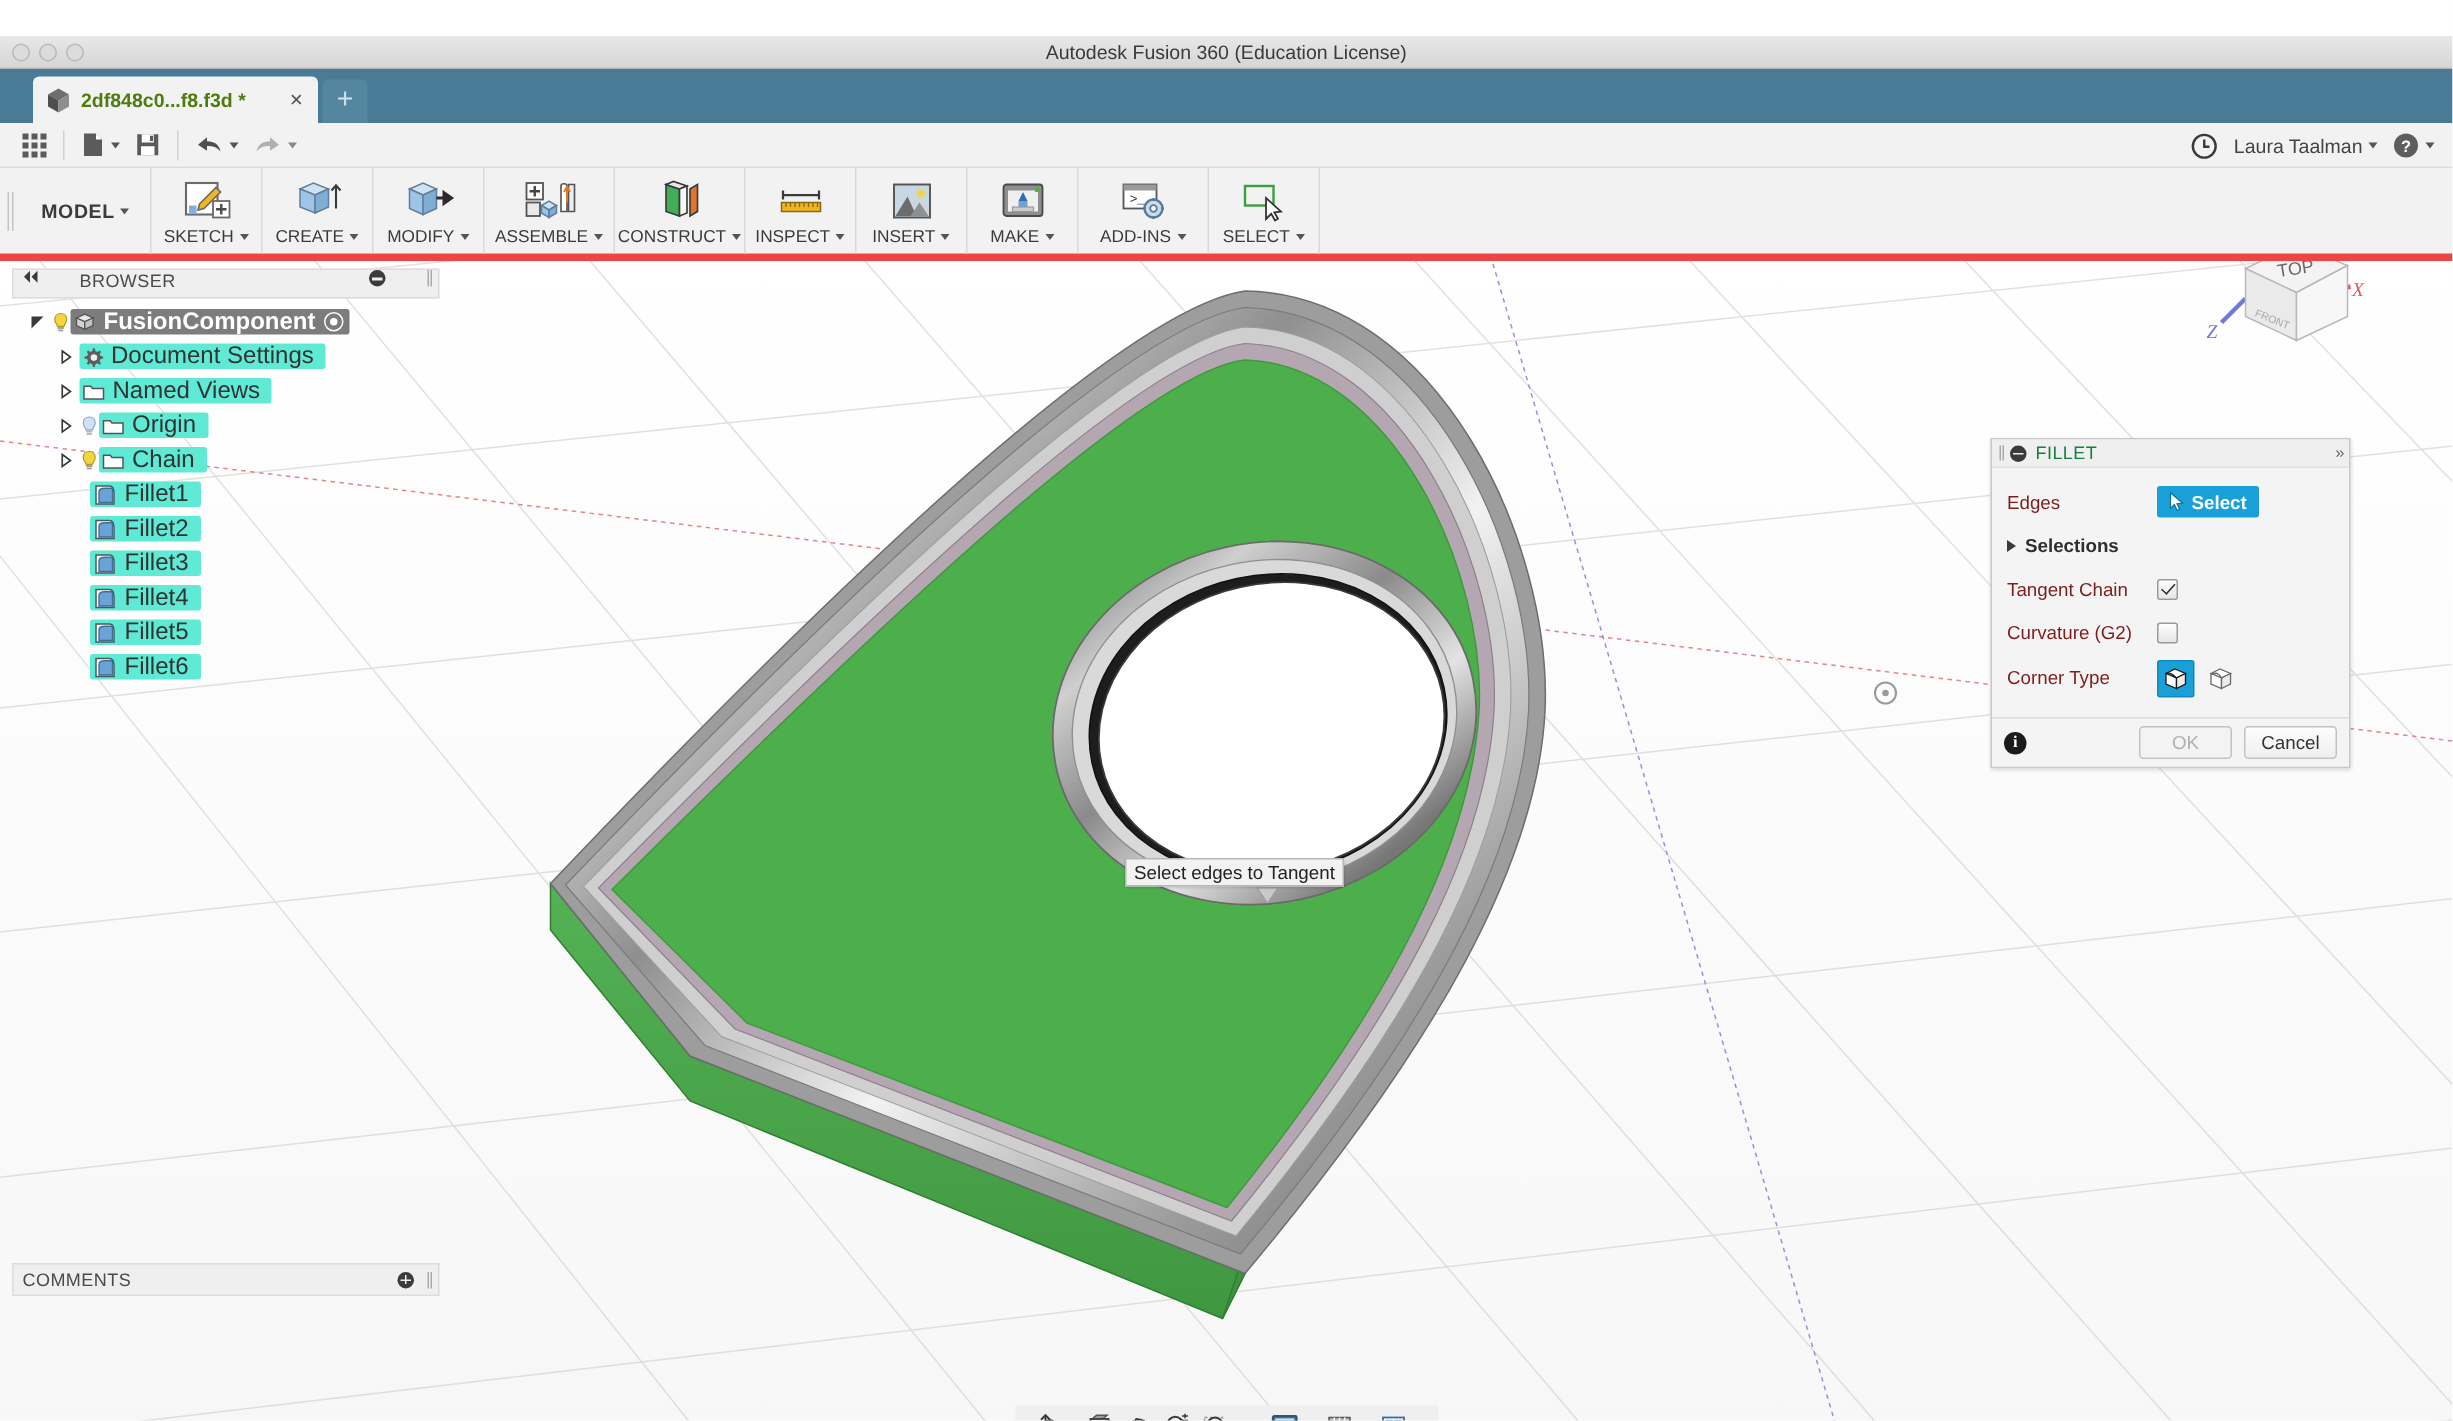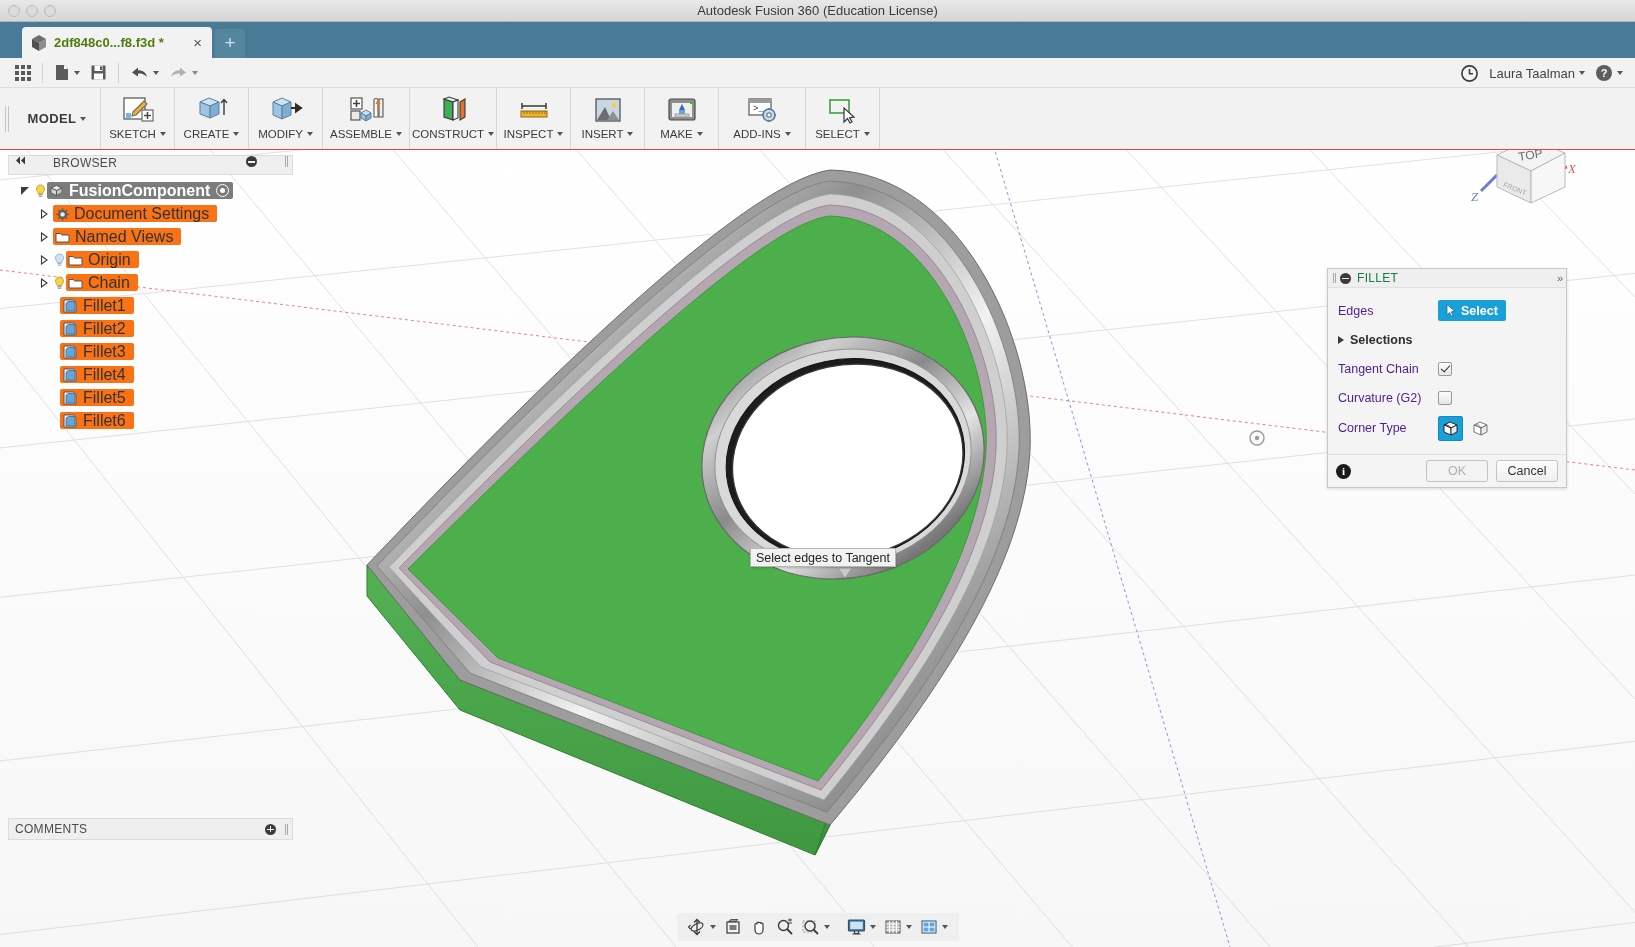--- a/index.html
+++ b/index.html
@@ -3,21 +3,21 @@
 <meta charset="utf-8">
 <style>
   * { box-sizing: border-box; margin:0; padding:0; }
   html,body { width:1635px; height:947px; overflow:hidden; }
   body {
     font-family: "Liberation Sans", sans-serif;
     font-size: 13px;
     color:#333;
     background:#fff;
   }
-  #app { position:relative; width:1635px; height:848px; }
+  #app { position:relative; width:1635px; height:848px;margin-top:24px; }
 
   
   .titlebar {
     position:absolute; top:0; left:0; width:1635px; height:22px;
     background: linear-gradient(#e8e8e8,#d6d6d6);
     border-bottom:1px solid #b4b4b4;
     display:flex; align-items:center;
   }
   .traffic { position:absolute; left:8px; top:5px; display:flex; gap:6px; }
   .traffic span {
@@ -62,21 +62,21 @@
   .grid9 i { background:#5a5a5a; display:block; width:4px;height:4px;}
 
   .acct {
     position:absolute; right:0; top:58px; height:30px; display:flex; align-items:center; gap:10px; padding-right:12px;
   }
   .acct .name { font-size:13px; color:#444; }
 
   
   .ribbon {
     position:absolute; top:88px; left:0; width:1635px; height:62px;
-    background:#f2f2f2; border-bottom:1px solid #ef4444;
+    background:#f2f2f2; border-bottom:5px solid #ef4444;
     display:flex; align-items:stretch;
   }
   .ribbon .leftgrip { width:14px; display:flex; align-items:center; justify-content:center; }
   .ribbon .leftgrip i { display:block; width:1px; height:26px; background:#c4c4c4; margin:0 1px;}
   .model-menu {
     display:flex;align-items:center; justify-content:center;
     width:86px; font-size:13px; font-weight:bold; letter-spacing:.4px; color:#3b3b3b;
   }
   .rdiv { width:1px; background:#d8d8d8; }
   .ritem {
@@ -108,21 +108,21 @@
   .minus-circle:after{content:"";position:absolute;left:2px;top:5px;width:7px;height:1.5px;background:#efefef;}
   .grip2{ width:1px;height:11px;background:#aaa; box-shadow:2px 0 0 #aaa; margin-left:3px;}
 
   .tree { padding-top:4px; }
   .trow { height:23px; display:flex; align-items:center; position:relative; }
   .trow .arrow {
     width:10px;height:10px; margin-right:4px; flex:0 0 auto;
   }
   .trow .pill { display:flex;align-items:center; height:17px; padding:0 8px 0 2px; border-radius:2px; }
   .trow .pill.sel { background:#7c7c7c; color:#fff; font-weight:bold; padding-right:4px;}
-  .trow .pill.hl { background:#f97316; }
+  .trow .pill.hl { background:#5eead4; }
   .trow .nm { margin-left:5px; white-space:nowrap; font-size:16px;}
   .bulb { width:13px;height:14px; flex:0 0 auto;}
   .bulb.off svg path { fill:#cfe2f3; }
   .compicon { width:15px;height:13px;}
   .folder { width:15px;height:12px;}
   .filletico { width:16px;height:16px;}
   .radio-dot{ width:13px;height:13px;border-radius:50%;border:1.5px solid #fff; position:relative; margin-left:6px;}
   .radio-dot:after{content:"";position:absolute;left:3px;top:3px;width:5px;height:5px;border-radius:50%;background:#fff;}
 
   
@@ -147,21 +147,21 @@
   .dlg-head {
     height:19px; background:#efefef; border-bottom:1px solid #e0e0e0;
     display:flex;align-items:center; padding:0 5px; gap:6px;
   }
   .dlg-head .grip{ width:1px;height:10px;background:#a9a9a9; box-shadow:2px 0 0 #a9a9a9;}
   .dlg-head .ttl{ color:#15803d; font-size:12px; letter-spacing:.3px;}
   .dlg-head .spacer{flex:1}
   .dlg-head .expand{ color:#666; font-size:11px; letter-spacing:-2px;}
   .dlg-body { padding:8px 10px 10px 10px; }
   .drow { display:flex; align-items:center; height:29px; }
-  .drow .lab { width:100px; color:#4c1d95; }
+  .drow .lab { width:100px; color:#7f1d1d; }
   .sel-btn {
     background:#1aa0d8; color:#fff; font-weight:bold; font-size:12.5px;
     height:21px; min-width:62px; border-radius:2px;
     display:flex;align-items:center;justify-content:center; gap:4px; padding:0 8px;
     cursor:pointer;
   }
   .tri-right { width:0;height:0;border-top:4.5px solid transparent;border-bottom:4.5px solid transparent;border-left:6px solid #3a3a3a; margin-right:6px;}
   .sec-title{ font-weight:bold; color:#2e2e2e; }
   .chk {
     width:14px;height:14px; border:1px solid #9a9a9a; border-radius:2px;

